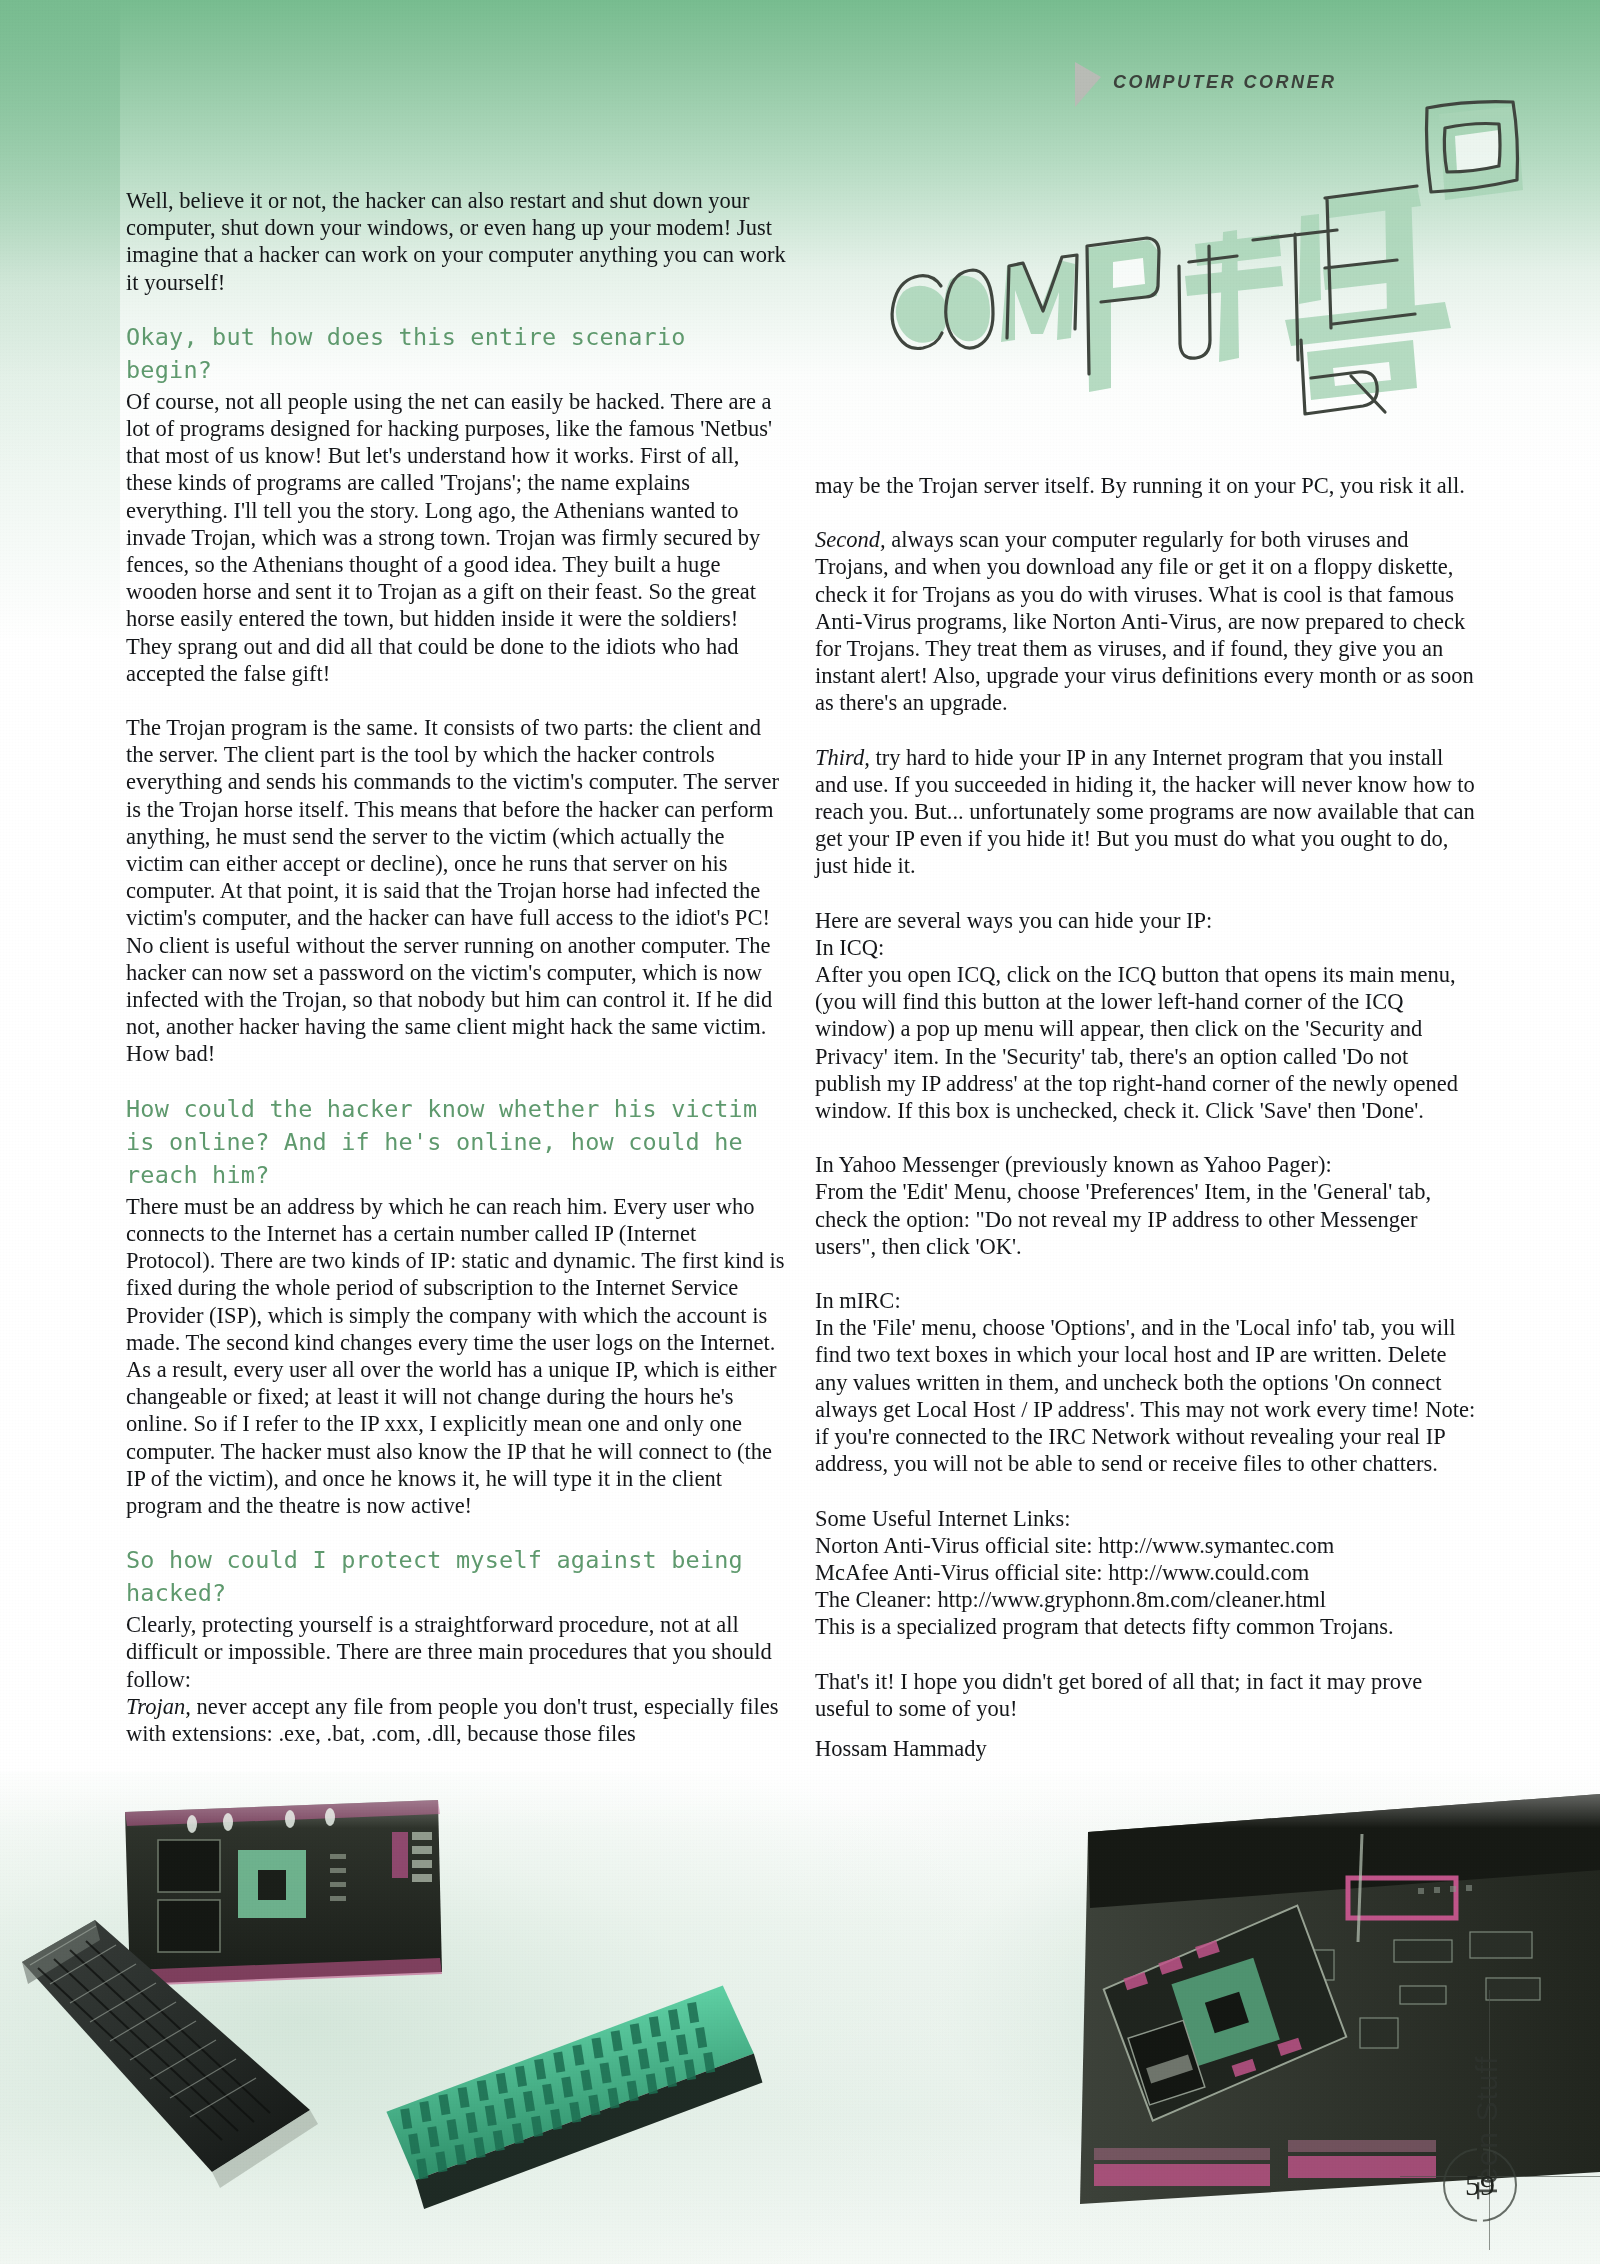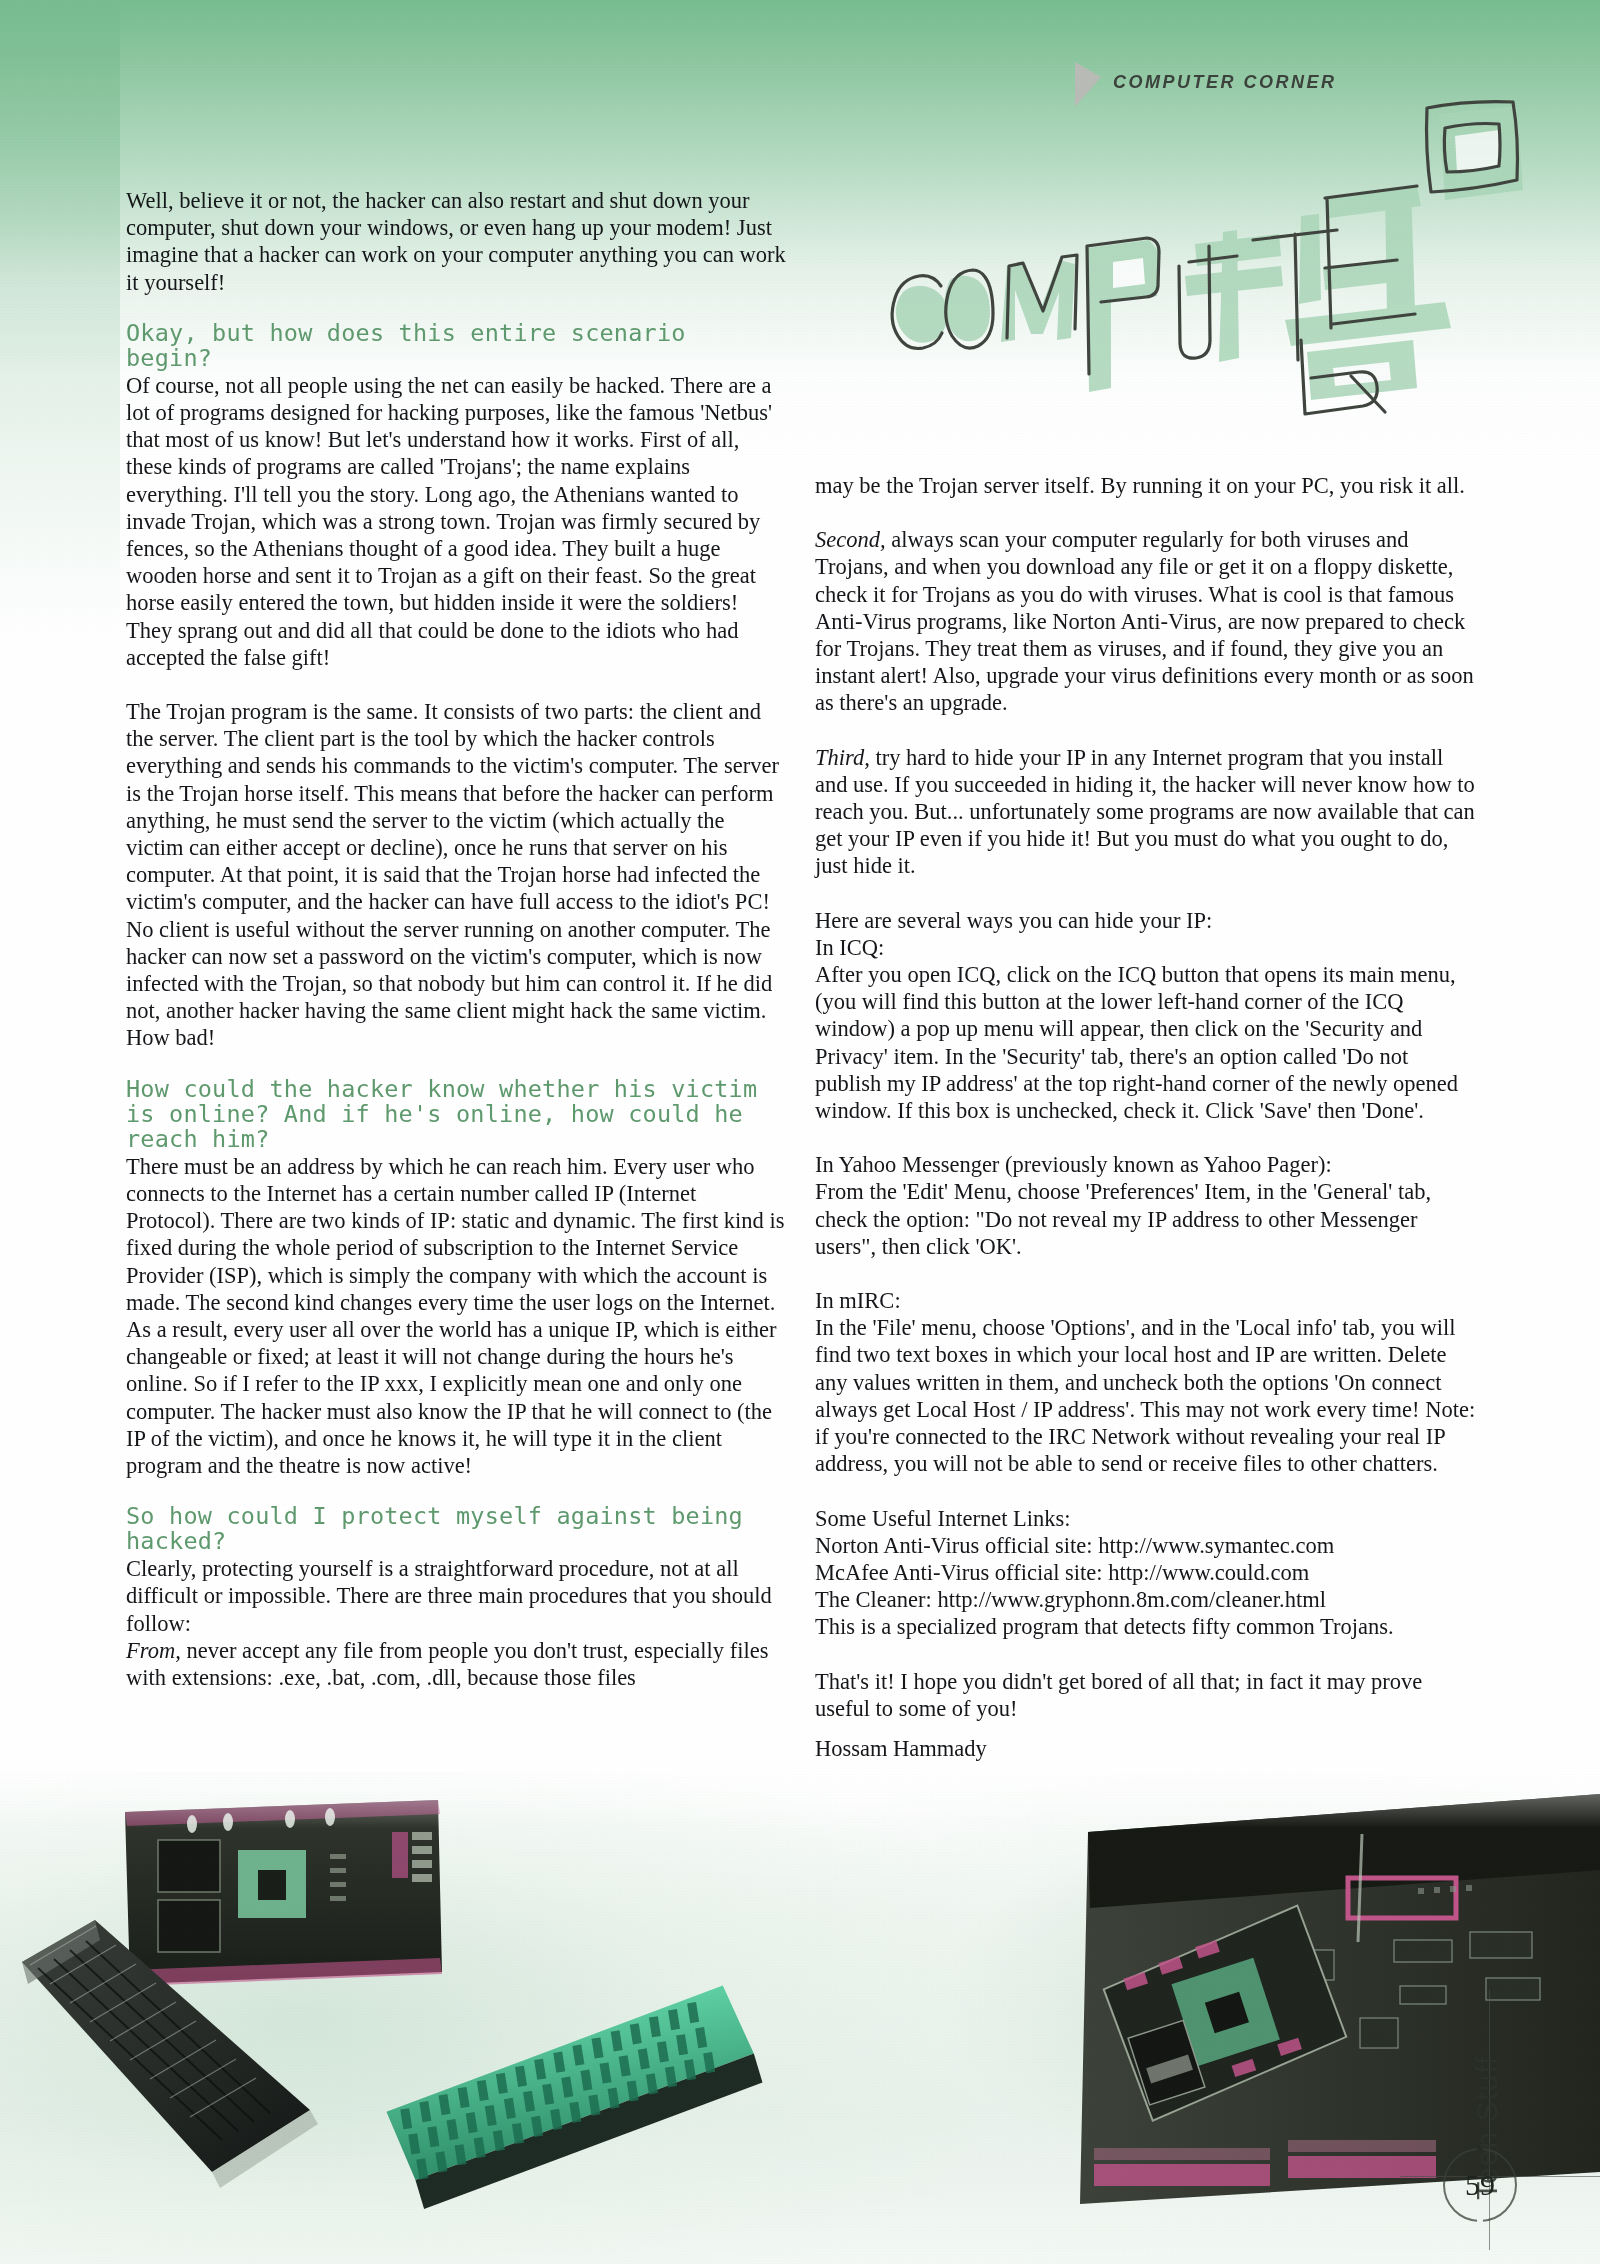--- a/index.html
+++ b/index.html
@@ -122,21 +122,21 @@
     margin: 0 0 0 0;
     text-indent: 0;
   }
   .col p.gap { margin-top: 27px; }
 
   
   .subhead {
     font-family: "DejaVu Sans Mono", "Liberation Mono", monospace;
     color: #5f9a6e;
     font-size: 23.5px;
-    line-height: 25px;
+    line-height: 33px;
     letter-spacing: 0.2px;
     margin: 25px 0 1px 0;
     white-space: pre-line;
   }
   .subhead:first-child { margin-top: 0; }
 
   em, .ital { }
 
   
   .byline {
@@ -273,21 +273,21 @@
 
   <div class="col col-left">
     <p class="gap">Well, believe it or not, the hacker can also restart and shut down your computer, shut down your windows, or even hang up your modem! Just imagine that a hacker can work on your computer anything you can work it yourself!</p>
     <div class="subhead">Okay, but how does this entire scenario begin?</div>
     <p>Of course, not all people using the net can easily be hacked. There are a lot of programs designed for hacking purposes, like the famous 'Netbus' that most of us know! But let's understand how it works. First of all, these kinds of programs are called 'Trojans'; the name explains everything. I'll tell you the story. Long ago, the Athenians wanted to invade Trojan, which was a strong town. Trojan was firmly secured by fences, so the Athenians thought of a good idea. They built a huge wooden horse and sent it to Trojan as a gift on their feast. So the great horse easily entered the town, but hidden inside it were the soldiers! They sprang out and did all that could be done to the idiots who had accepted the false gift!</p>
     <p class="gap">The Trojan program is the same. It consists of two parts: the client and the server. The client part is the tool by which the hacker controls everything and sends his commands to the victim's computer. The server is the Trojan horse itself. This means that before the hacker can perform anything, he must send the server to the victim (which actually the victim can either accept or decline), once he runs that server on his computer. At that point, it is said that the Trojan horse had infected the victim's computer, and the hacker can have full access to the idiot's PC! No client is useful without the server running on another computer. The hacker can now set a password on the victim's computer, which is now infected with the Trojan, so that nobody but him can control it. If he did not, another hacker having the same client might hack the same victim. How bad!</p>
     <div class="subhead">How could the hacker know whether his victim is online? And if he's online, how could he reach him?</div>
     <p>There must be an address by which he can reach him. Every user who connects to the Internet has a certain number called IP (Internet Protocol). There are two kinds of IP: static and dynamic. The first kind is fixed during the whole period of subscription to the Internet Service Provider (ISP), which is simply the company with which the account is made. The second kind changes every time the user logs on the Internet. As a result, every user all over the world has a unique IP, which is either changeable or fixed; at least it will not change during the hours he's online. So if I refer to the IP xxx, I explicitly mean one and only one computer. The hacker must also know the IP that he will connect to (the IP of the victim), and once he knows it, he will type it in the client program and the theatre is now active!</p>
     <div class="subhead">So how could I protect myself against being hacked?</div>
     <p>Clearly, protecting yourself is a straightforward procedure, not at all difficult or impossible. There are three main procedures that you should follow:</p>
-    <p><em class="ital">From,</em><span> never accept any file from people you don't trust, especially files with extensions: .exe, .bat, .com, .dll, because those files</span></p>
+    <p><em class="ital">Trojan,</em><span> never accept any file from people you don't trust, especially files with extensions: .exe, .bat, .com, .dll, because those files</span></p>
   </div>
 
   <div class="col col-right">
     <p>may be the Trojan server itself. By running it on your PC, you risk it all.</p>
     <p class="gap"><em class="ital">Second,</em><span> always scan your computer regularly for both viruses and Trojans, and when you download any file or get it on a floppy diskette, check it for Trojans as you do with viruses. What is cool is that famous Anti-Virus programs, like Norton Anti-Virus, are now prepared to check for Trojans. They treat them as viruses, and if found, they give you an instant alert! Also, upgrade your virus definitions every month or as soon as there's an upgrade.</span></p>
     <p class="gap"><em class="ital">Third,</em><span> try hard to hide your IP in any Internet program that you install and use. If you succeeded in hiding it, the hacker will never know how to reach you. But... unfortunately some programs are now available that can get your IP even if you hide it! But you must do what you ought to do, just hide it.</span></p>
     <p class="gap">Here are several ways you can hide your IP:</p>
     <p>In ICQ:</p>
     <p>After you open ICQ, click on the ICQ button that opens its main menu, (you will find this button at the lower left-hand corner of the ICQ window) a pop up menu will appear, then click on the 'Security and Privacy' item. In the 'Security' tab, there's an option called 'Do not publish my IP address' at the top right-hand corner of the newly opened window. If this box is unchecked, check it. Click 'Save' then 'Done'.</p>
     <p class="gap">In Yahoo Messenger (previously known as Yahoo Pager):</p>

